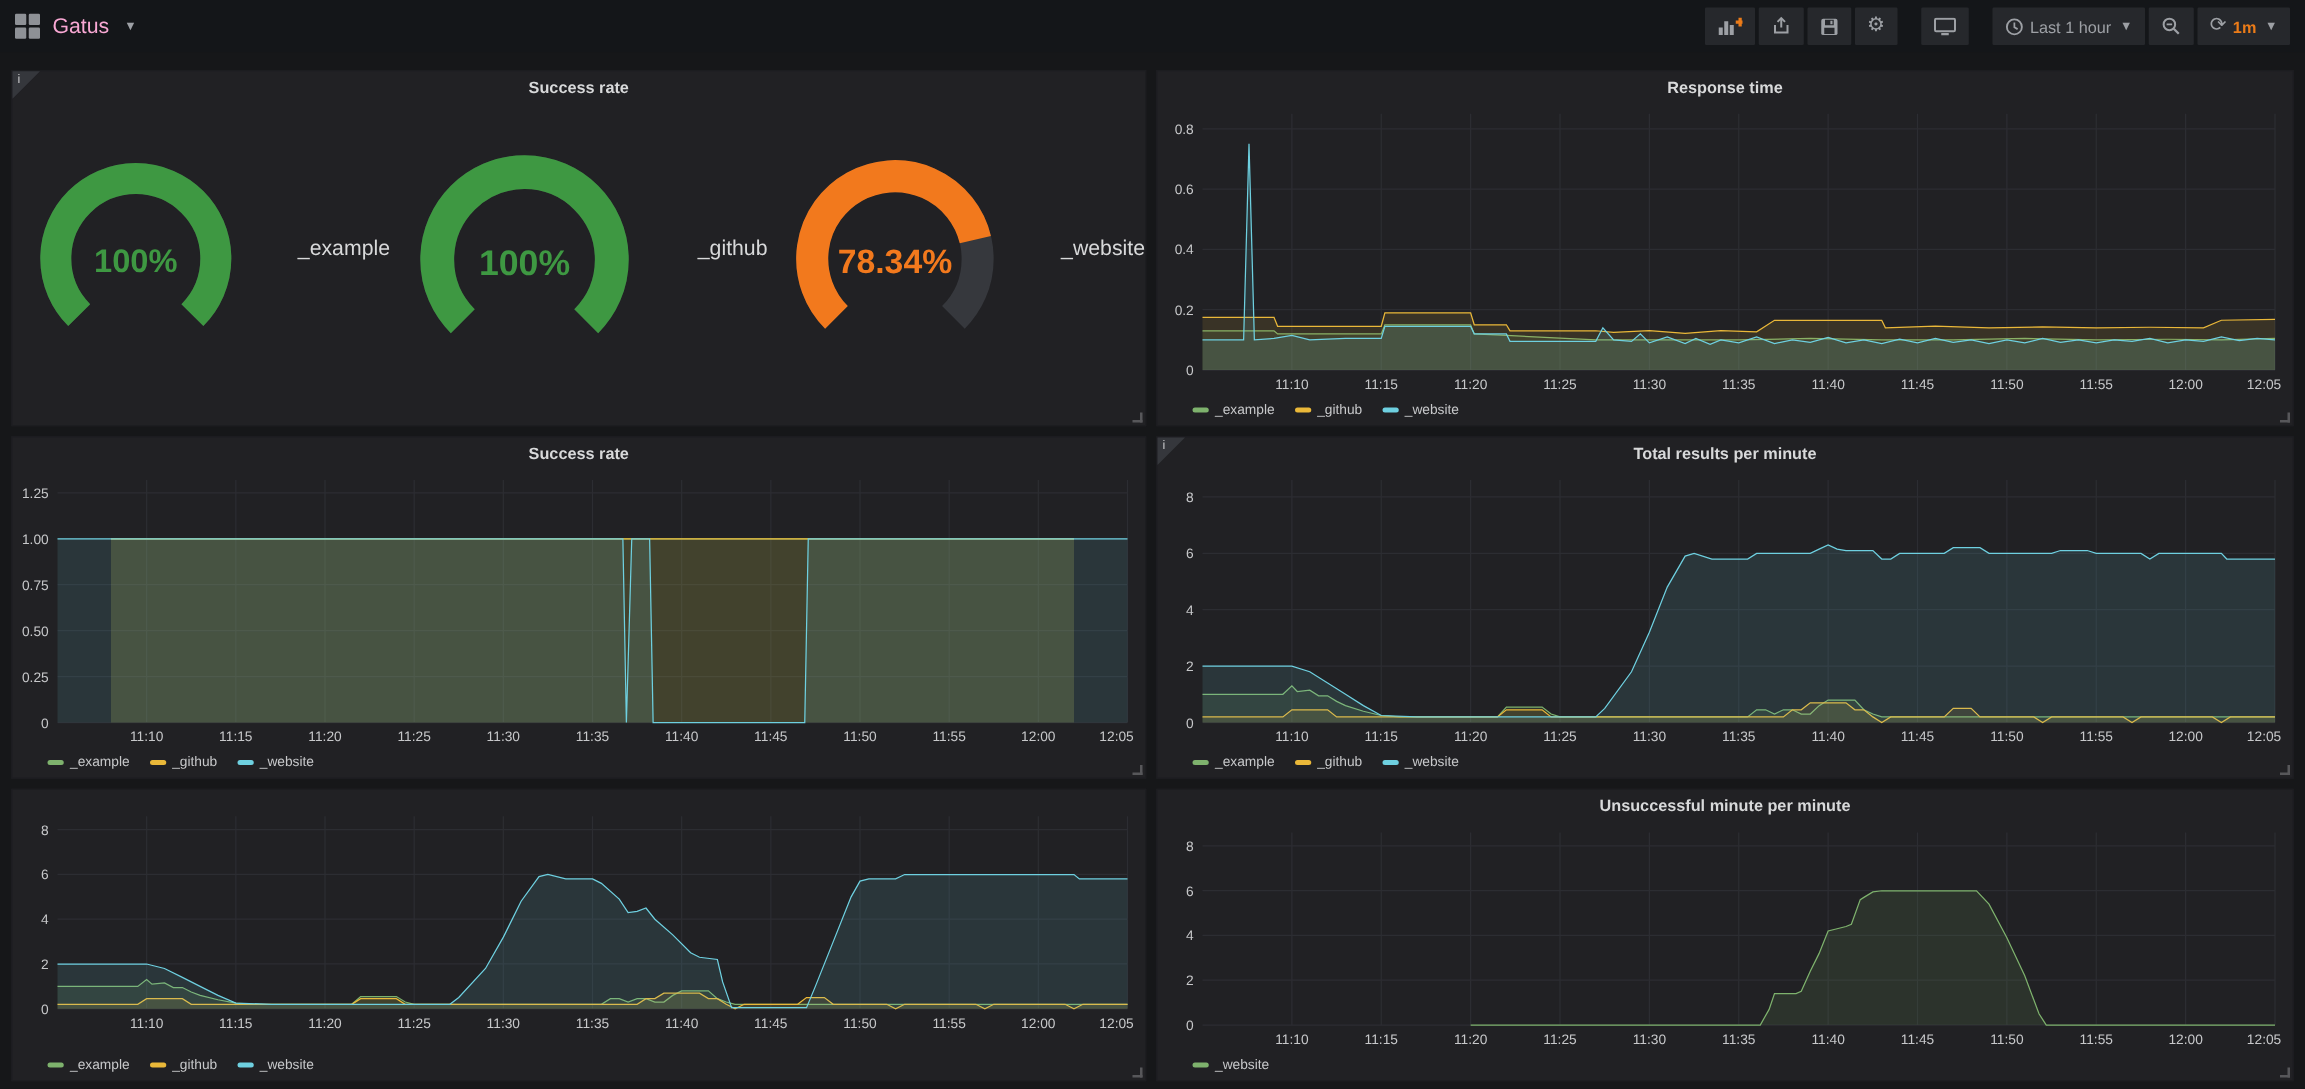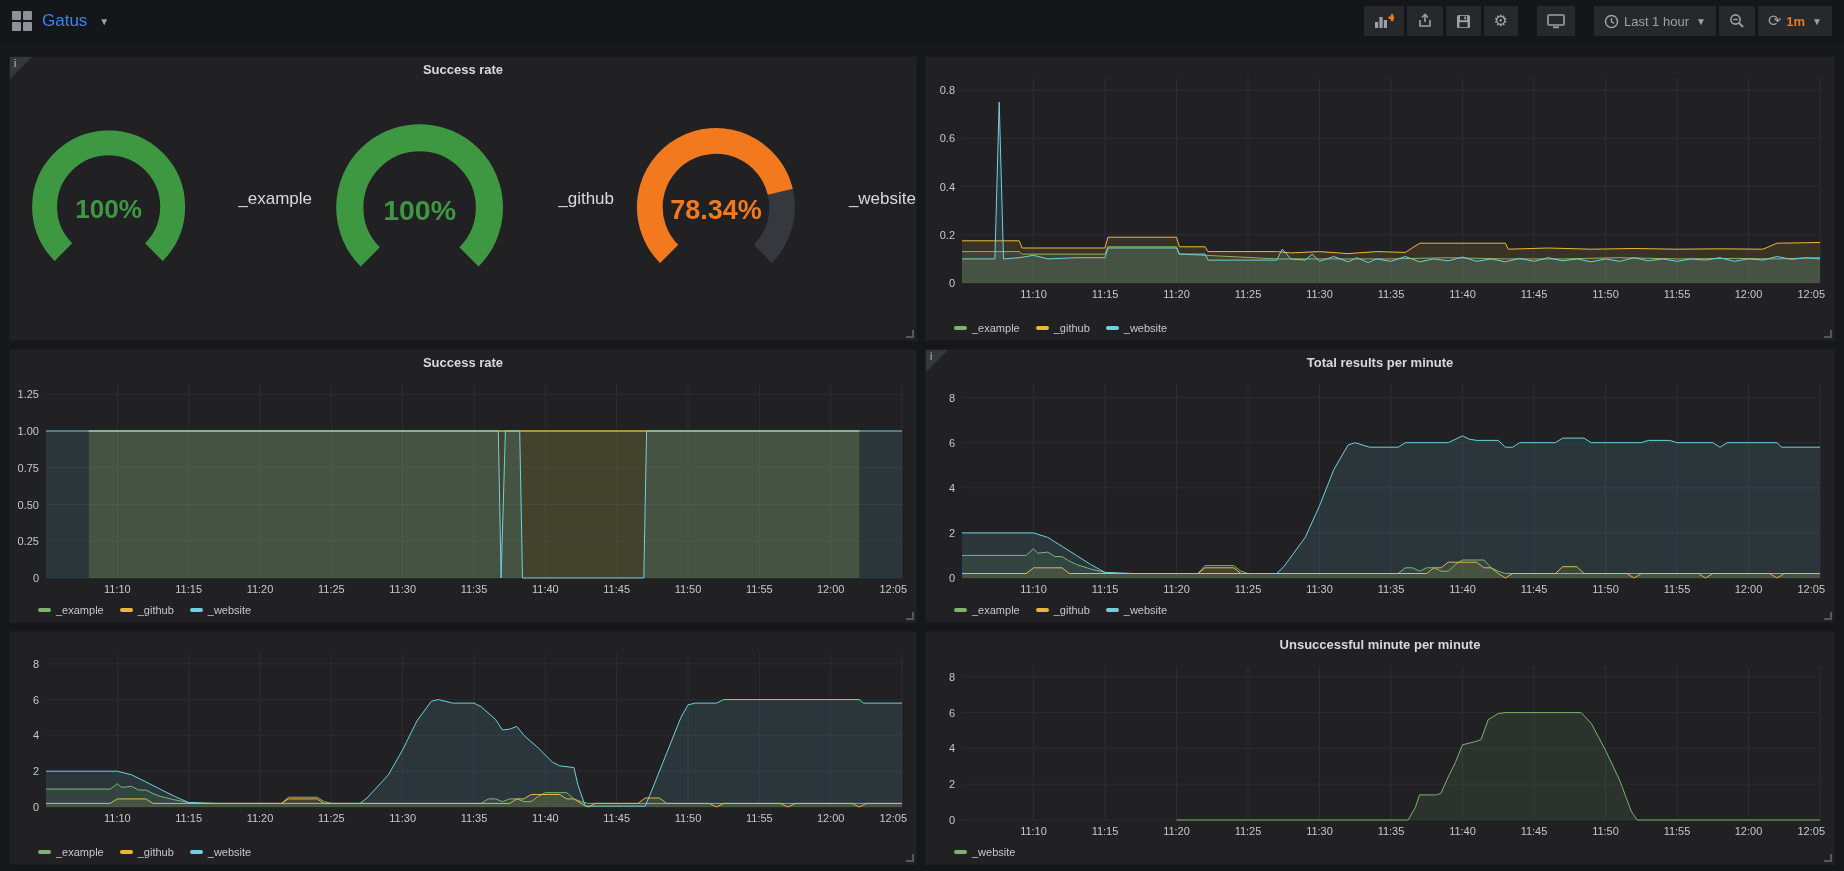--- a/index.html
+++ b/index.html
@@ -2,21 +2,21 @@
 <html><head>
 <meta charset="utf-8">
 <style>
   html,body{margin:0;padding:0;background:#161719;width:1844px;height:871px;overflow:hidden;
     font-family:"Liberation Sans","DejaVu Sans",sans-serif;-webkit-font-smoothing:antialiased;}
   
   .navbar{height:42px;background:#141619;display:flex;align-items:center;padding:0 12px;}
   .nav-left{display:flex;align-items:center;gap:10px;}
   .grid-icon{display:inline-grid;grid-template-columns:9px 9px;gap:2px;cursor:pointer;}
   .grid-icon span{width:9px;height:9px;background:#8e9196;border-radius:1px;}
-  .dash-title{color:#3b82f6;font-size:17px;font-weight:400;cursor:pointer;}
+  .dash-title{color:#f9a8d4;font-size:17px;font-weight:400;cursor:pointer;}
   .caret{color:#9da0a5;font-size:10px;margin-left:2px;}
   .nav-right{margin-left:auto;display:flex;align-items:center;}
   .grp{display:flex;margin-left:16px;}
   .nav-btn{height:30px;background:#26282c;display:flex;align-items:center;gap:5px;
     padding:0 10px;margin-left:3px;color:#9da0a5;font-size:13px;cursor:pointer;border-radius:1px;}
   .nav-btn svg{display:block;}
   .orange{color:#eb7b18;font-weight:700;}
   .uni{font-size:16px;line-height:1;color:#9da0a5;}
   
   .dash{padding:14px 9px 0 9px;display:grid;grid-template-columns:908px 1fr;
@@ -149,20 +149,21 @@
             <path d="M81.7 195.3 A98 98 0 1 1 246.3 103.2" stroke="#f2791d" stroke-width="38" fill="none"></path>
             <text x="151" y="143" text-anchor="middle" font-size="40" font-weight="bold" fill="#f2791d">78.34%</text>
           </svg>
         <div class="gauge-label">_website</div>
       </div>
     </div>
     <div class="drag-corner"></div>
   </div>
 
   <div class="panel">
+    <div class="panel-title">Response time</div>
     <svg class="chart-svg" viewBox="0 0 908 233">
         <line x1="107.5" x2="107.5" y1="8" y2="213" stroke="#2c2d32"></line>
         <line x1="179" x2="179" y1="8" y2="213" stroke="#2c2d32"></line>
         <line x1="250.5" x2="250.5" y1="8" y2="213" stroke="#2c2d32"></line>
         <line x1="322" x2="322" y1="8" y2="213" stroke="#2c2d32"></line>
         <line x1="393.5" x2="393.5" y1="8" y2="213" stroke="#2c2d32"></line>
         <line x1="465" x2="465" y1="8" y2="213" stroke="#2c2d32"></line>
         <line x1="536.5" x2="536.5" y1="8" y2="213" stroke="#2c2d32"></line>
         <line x1="608" x2="608" y1="8" y2="213" stroke="#2c2d32"></line>
         <line x1="679.5" x2="679.5" y1="8" y2="213" stroke="#2c2d32"></line>

